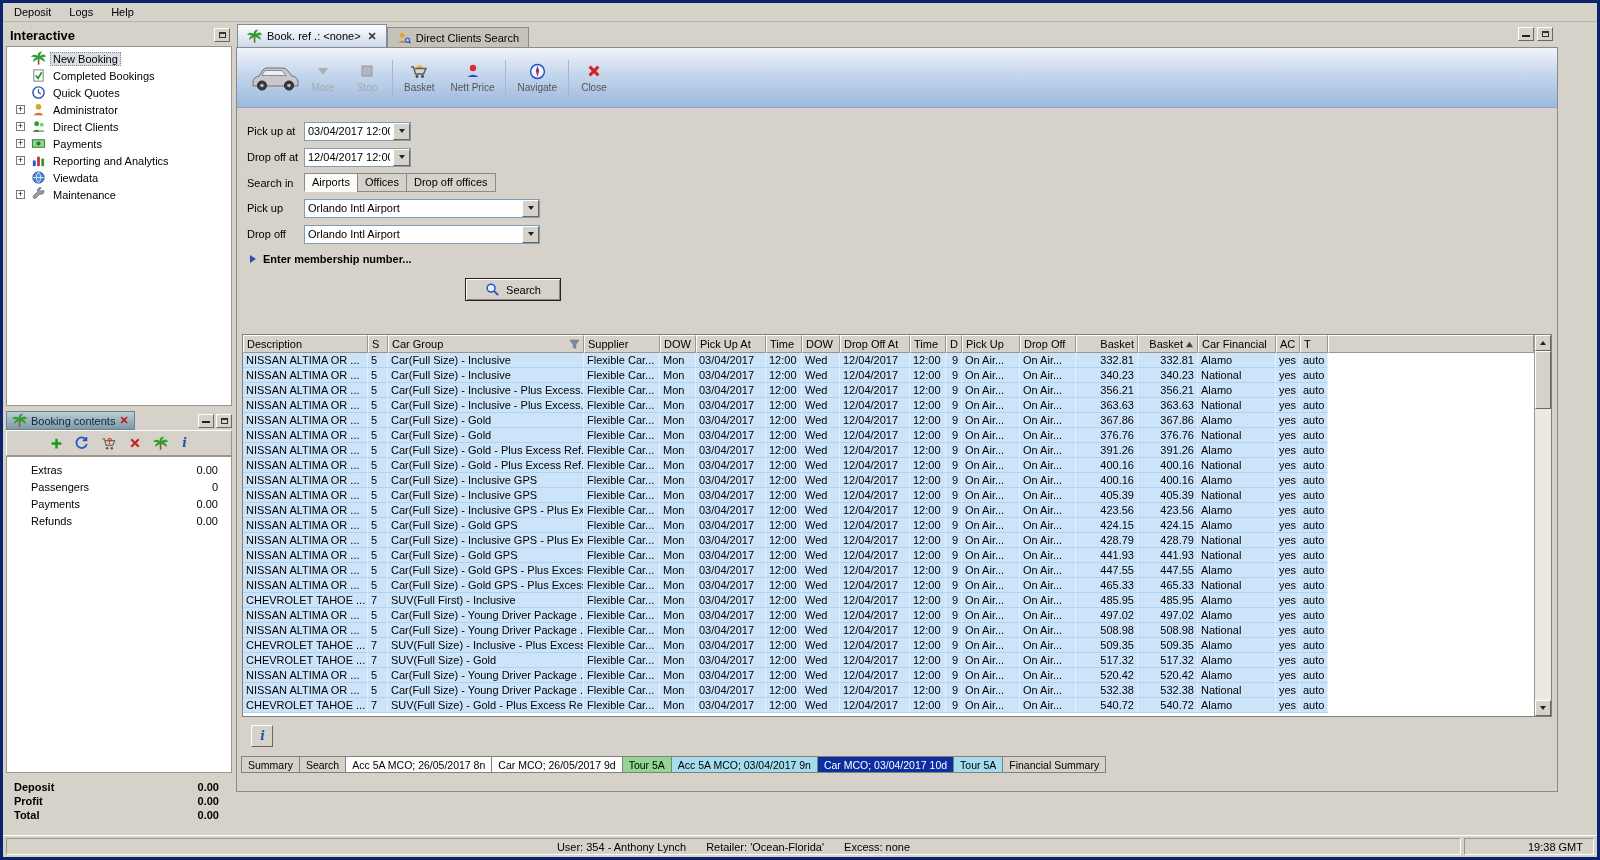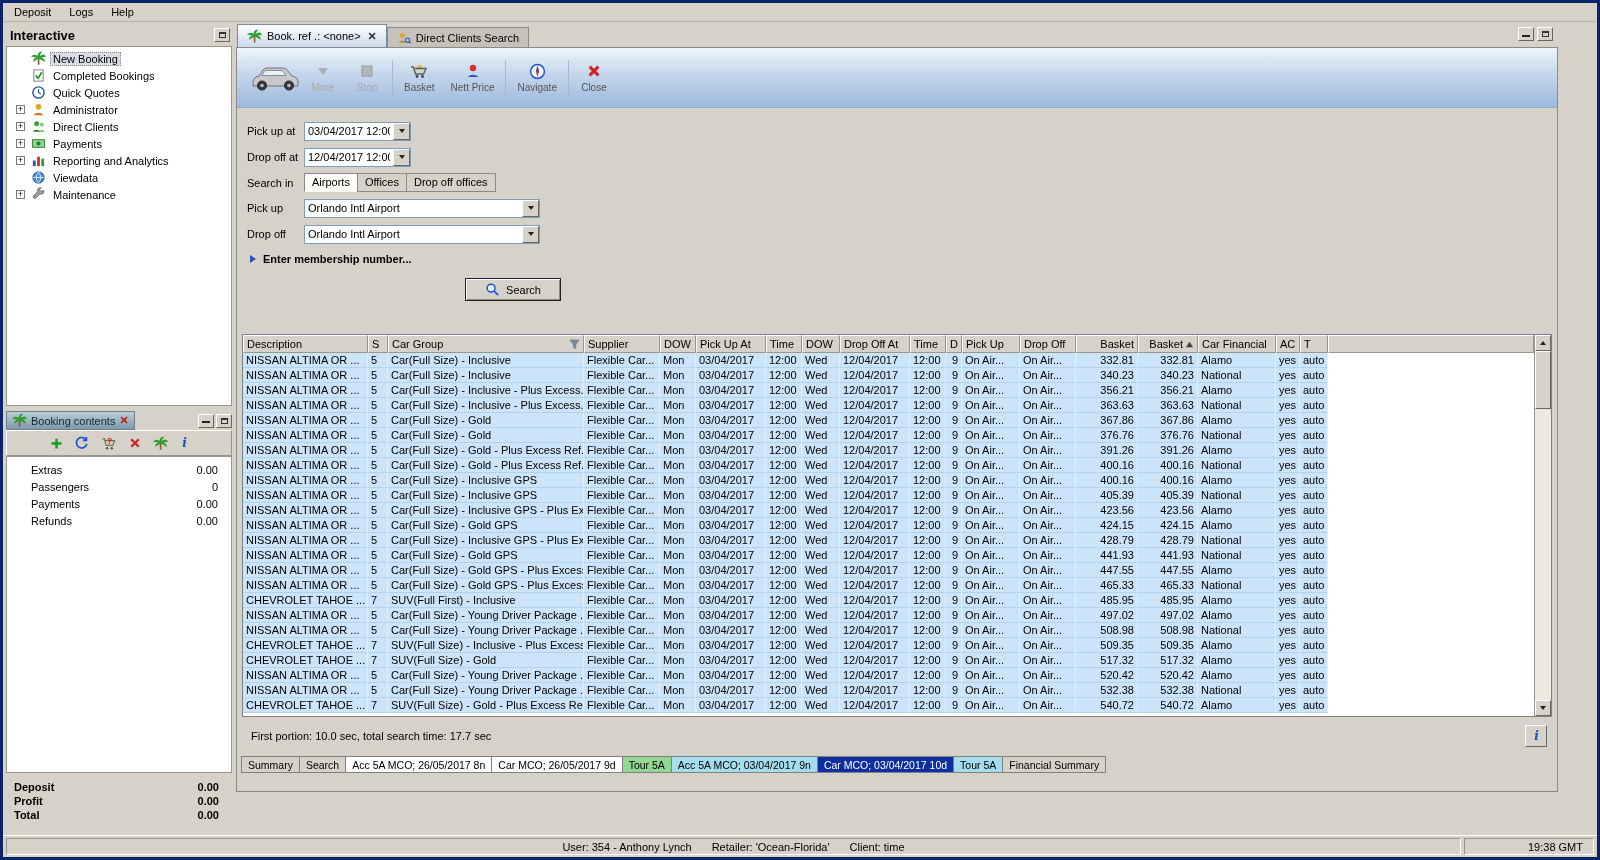--- a/index.html
+++ b/index.html
@@ -1066,21 +1066,20 @@
             <span class="vtrack">
                 <span class="vthumb" style="display:block"></span>
               </span>
             <span class="varrow">
                 <span class="caret"></span>
               </span>
           </div>
         </div>
 
         <div class="status-line">
-          <span class="txt">First portion: 10.0 sec, total search time: 17.7 sec</span>
           <button class="info-btn">
               <span class="icn" id="info-i-icon">
                 <svg width="9" height="14" viewBox="0 0 10 16">
                   <text x="5" y="13" text-anchor="middle" font-size="14" font-weight="bold" font-style="italic" fill="#1a50c8" font-family="DejaVu Serif,serif">i</text>
                 </svg>
               </span>
             </button>
         </div>
 
         <div class="btabs" id="btabs">
@@ -1095,17 +1094,17 @@
             <span class="btab plain">Financial Summary</span>
           </div>
       </div>
     </div>
   </div>
 
   <div class="statusbar">
     <span class="sb-main">
       <span>User: 354 - Anthony Lynch</span>
       <span>Retailer: 'Ocean-Florida'</span>
-      <span>Client: time</span>
+      <span>Excess: none</span>
     </span>
     <span class="sb-time">19:38 GMT</span>
   </div>
 </div>
 
 </body></html>

